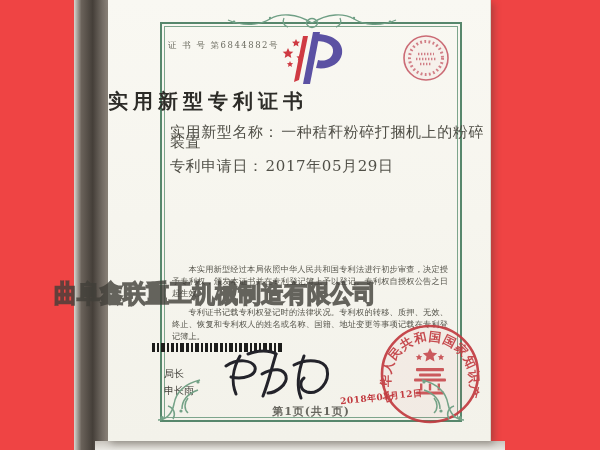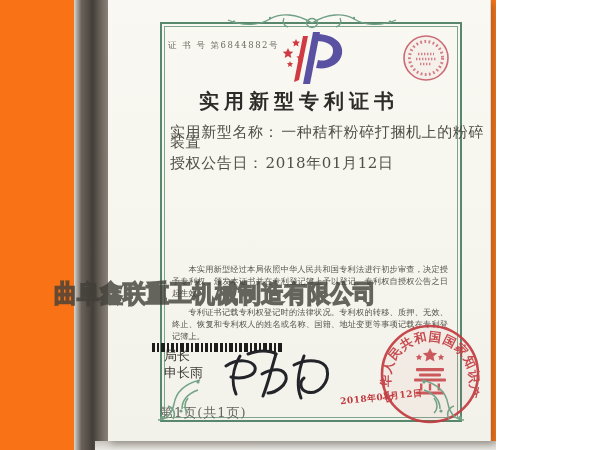--- a/index.html
+++ b/index.html
@@ -1,54 +1,54 @@
 <!DOCTYPE html>
 <html><head>
 <meta charset="utf-8">
 <style>
   html,body{margin:0;padding:0;background:#ffffff;}
-  .photo{position:relative;width:496px;height:450px;background:#f97316;overflow:hidden;
+  .photo{position:relative;width:600px;height:450px;background:#ef4444;overflow:hidden;
          font-family:"DejaVu Serif","Liberation Serif",serif;}
   
   .spine{position:absolute;left:74px;top:0;width:34px;height:450px;
          background:linear-gradient(90deg,#d8d5cf 0%,#6a625a 22%,#453f39 55%,#8d857c 100%);}
   .under-shadow{position:absolute;left:95px;top:441px;width:410px;height:9px;
          background:linear-gradient(180deg,#c9c5be,#e9e7e2);}
   
   .page{position:absolute;left:108px;top:0;width:382px;height:441px;
         background:linear-gradient(180deg,#f9f8f2,#f3f2ea);
         box-shadow:3px 3px 7px rgba(60,55,45,.35);border-right:1px solid #d8d5ca;}
   
   .frame{position:absolute;left:52px;top:22px;right:28px;bottom:19px;border:2px solid #57876c;}
   .frame::after{content:"";position:absolute;inset:2px;border:1px solid #7da58c;}
   .cert-no{position:absolute;left:60px;top:40px;font-size:8.5px;color:#6b6b60;letter-spacing:1.5px;}
-  .title{position:absolute;left:0;top:88px;width:100%;text-align:center;font-size:20px;
+  .title{position:absolute;left:0;top:88px;width:100%;text-align:left;font-size:20px;
          font-weight:bold;color:#2d2c28;letter-spacing:5px;}
   .logo{position:absolute;left:158px;top:30px;width:92px;height:56px;}
   .stamp-small{position:absolute;left:294px;top:34px;width:48px;height:48px;}
   .fields{position:absolute;left:62px;top:127px;}
   .field{font-size:15px;color:#504f47;letter-spacing:.6px;margin-bottom:13.5px;line-height:10px;}
   .field.tight{margin-top:-3px;}
   .field .lab{margin-right:2px;}
   .paras{position:absolute;left:58px;top:257px;width:288px;font-size:8.2px;line-height:12.2px;
          color:#56554c;text-align:justify;}
   .paras p{margin:6px;text-indent:2em;}
   .watermark{position:absolute;left:54px;top:278px;width:320px;white-space:nowrap;
          font-family:"DejaVu Sans","Liberation Sans",sans-serif;font-weight:bold;font-size:23px;
          color:transparent;-webkit-text-stroke:1.3px #413f39;opacity:.8;transform:scaleY(1.08);
          letter-spacing:0;}
   .barcode{position:absolute;left:44px;top:343px;width:132px;height:9px;}
-  .director{position:absolute;left:56px;top:351px;font-size:13px;color:#3c3b35;line-height:10px;}
+  .director{position:absolute;left:56px;top:369px;font-size:10px;color:#3c3b35;line-height:10px;}
   .director .name{margin-top:7px;font-family:Liberation Serif, serif;}
   .signature{position:absolute;left:110px;top:346px;width:125px;height:56px;}
   .gov-seal{position:absolute;left:270px;top:322px;width:104px;height:104px;opacity:.92;}
   .seal-date{position:absolute;left:232px;top:391px;font-size:9px;color:#c23b40;
          letter-spacing:.5px;transform:rotate(-6deg);font-weight:bold;}
-  .footer{position:absolute;left:52px;right:28px;top:404px;text-align:left;font-size:13px;
-         color:#67665e;letter-spacing:1px;}
+  .footer{position:absolute;left:52px;right:28px;top:404px;text-align:center;font-size:11px;
+         color:#67665e;letter-spacing:1px;font-weight:bold;}
   .orn-top{position:absolute;left:116px;top:10px;width:176px;height:24px;}
   .fl-bl{position:absolute;left:46px;top:376px;width:48px;height:48px;}
   .fl-br{position:absolute;left:312px;top:376px;width:48px;height:48px;transform:scaleX(-1);}
 </style>
 </head>
 <body>
 
 <div class="photo">
   <div class="spine"></div>
   <div class="under-shadow"></div>
@@ -94,21 +94,21 @@
         <path d="M16,20 h16"></path>
           <path d="M14,25 h20"></path>
           <path d="M18,30 h12"></path>
       </g>
     </svg>
 
     <div class="title">实用新型专利证书</div>
 
     <div class="fields">
       <div class="field"><span class="lab">实用新型名称：</span><span>一种秸秆粉碎打捆机上的粉碎装置</span></div>
-      <div class="field tight"><span class="lab">授权公告日：</span><span>2018年01月12日</span></div>
+      <div class="field"><span class="lab">专利申请日：</span><span>2017年05月29日</span></div>
     </div>
 
     <div class="paras">
       <p>本实用新型经过本局依照中华人民共和国专利法进行初步审查，决定授予专利权，颁发本证书并在专利登记簿上予以登记。专利权自授权公告之日起生效。</p>
       <p>专利证书记载专利权登记时的法律状况。专利权的转移、质押、无效、终止、恢复和专利权人的姓名或名称、国籍、地址变更等事项记载在专利登记簿上。</p>
     </div>
 
     <svg class="barcode" viewBox="0 0 132 9" preserveAspectRatio="none">
       <g fill="#1d1d1b">
         <rect x="0" width="3" height="9"></rect>

